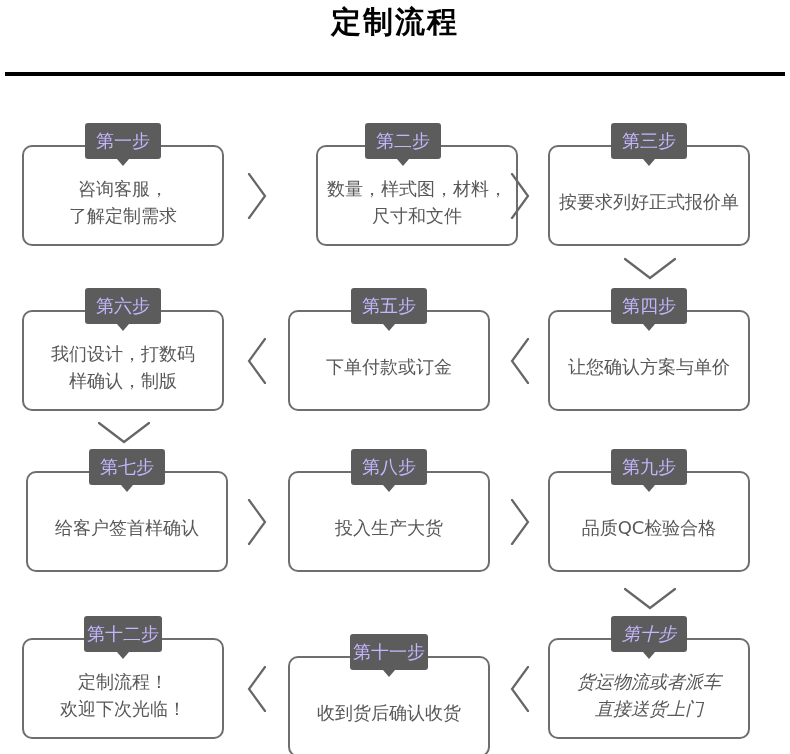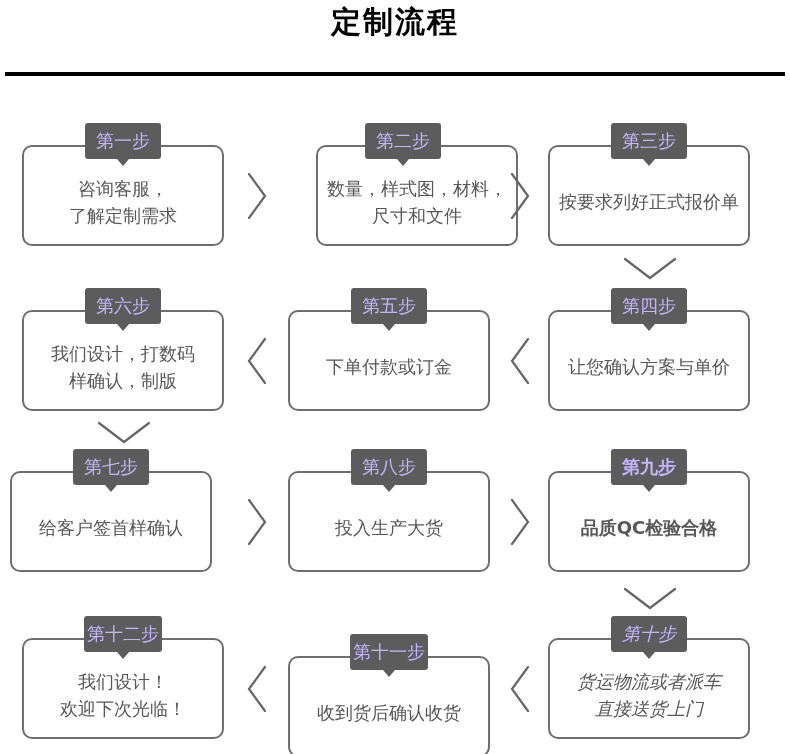--- a/index.html
+++ b/index.html
@@ -62,43 +62,43 @@
       <p>下单付款或订金</p>
     </div>
   </div>
   <div class="cell" style="left:548px;top:310px;">
     <div class="badge"><span>第四步</span><span class="notch"></span></div>
     <div class="box">
       <p>让您确认方案与单价</p>
     </div>
   </div>
 
-  <div class="cell" style="left:10px;top:471px;">
+  <div class="cell" style="left:26px;top:471px;">
     <div class="badge"><span>第七步</span><span class="notch"></span></div>
     <div class="box">
       <p>给客户签首样确认</p>
     </div>
   </div>
   <div class="cell" style="left:288px;top:471px;">
     <div class="badge"><span>第八步</span><span class="notch"></span></div>
     <div class="box">
       <p>投入生产大货</p>
     </div>
   </div>
-  <div class="cell" style="left:548px;top:471px;font-weight:bold;">
+  <div class="cell" style="left:548px;top:471px;">
     <div class="badge"><span>第九步</span><span class="notch"></span></div>
     <div class="box">
       <p>品质QC检验合格</p>
     </div>
   </div>
 
   <div class="cell" style="left:22px;top:638px;">
     <div class="badge"><span>第十二步</span><span class="notch"></span></div>
     <div class="box">
-      <p>我们设计！</p>
+      <p>定制流程！</p>
       <p>欢迎下次光临！</p>
     </div>
   </div>
   <div class="cell" style="left:288px;top:656px;">
     <div class="badge"><span>第十一步</span><span class="notch"></span></div>
     <div class="box">
       <p>收到货后确认收货</p>
     </div>
   </div>
   <div class="cell" style="left:548px;top:638px;font-style:italic;">

